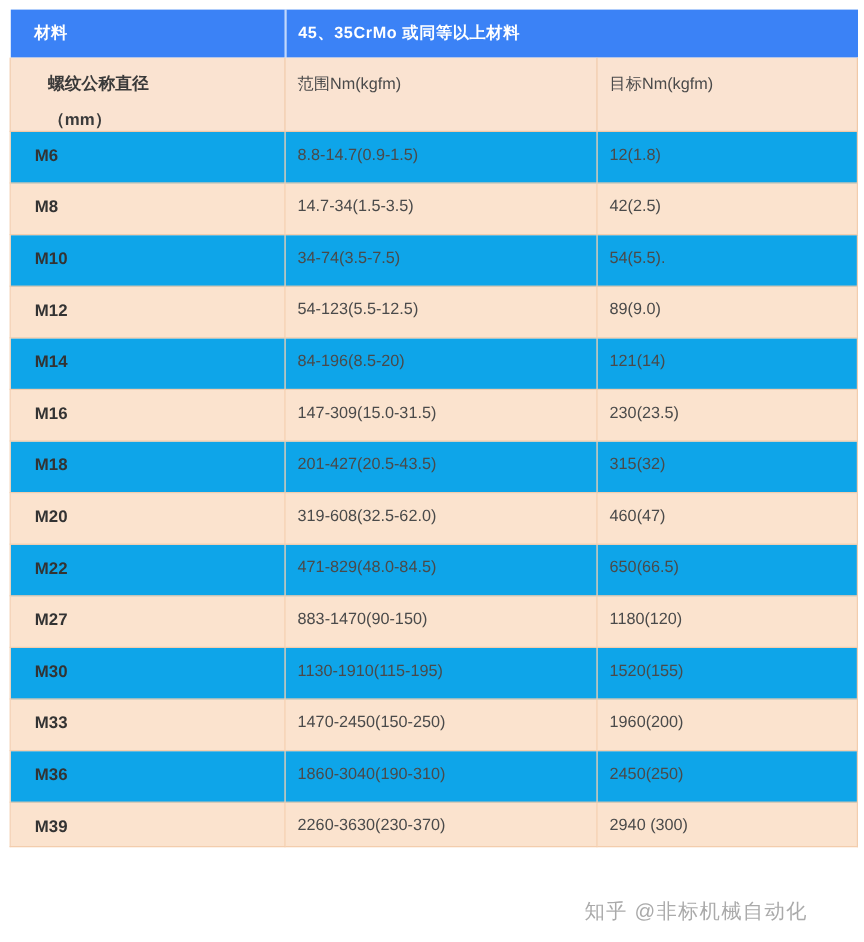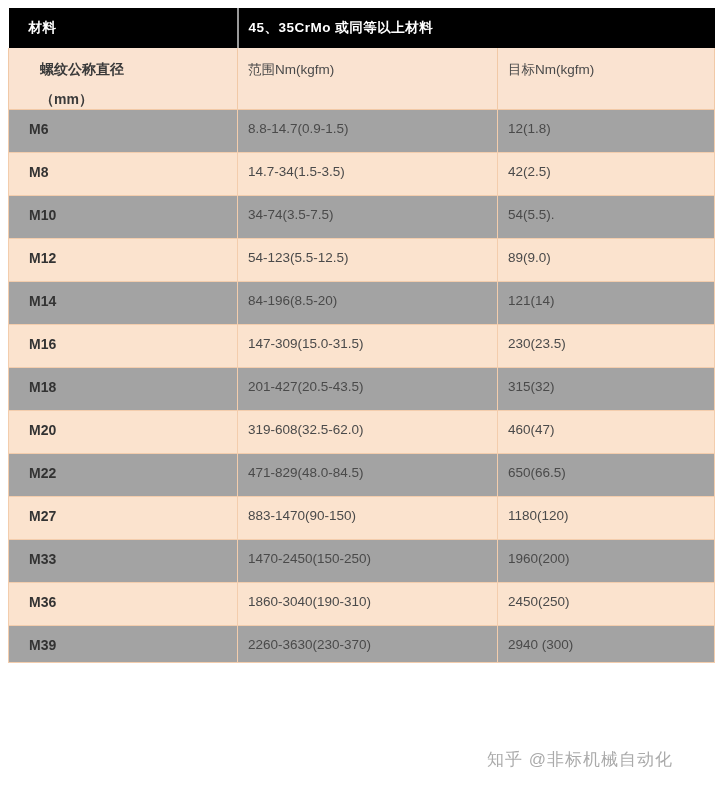--- a/index.html
+++ b/index.html
@@ -17,21 +17,21 @@
   .torque-table {
     position: absolute;
     left: 8px;
     top: 8px;
     width: 706px;
     border-collapse: collapse;
     table-layout: fixed;
   }
   
   .hdr1 th {
-    background: #000000;
+    background: #3b82f6;
     color: #ffffff;
     font-weight: bold;
     font-size: 13.5px;
     text-align: left;
     vertical-align: middle;
     height: 40px;
     padding: 0 0 0 20px;
     letter-spacing: 0.5px;
   }
   .hdr1 th.material-value-cell {
@@ -53,21 +53,21 @@
   }
   .hdr2 th.diameter-cell {
     font-weight: bold;
     color: #3a3a3a;
     font-size: 14px;
     padding-left: 31px;
   }
   .diameter-line2 { margin-top: 12px; }
   
   tbody td {
-    background: #a3a3a3;
+    background: #0ea5e9;
     border: 1px solid #f3cdad;
     vertical-align: top;
     height: 31px;
     padding: 11px 0 0 10px;
     font-size: 13.5px;
     color: #4a4a4a;
   }
   tbody tr:nth-child(even) td { background: #fbe3ce; }
   tbody td.size-cell {
     font-weight: bold;
@@ -167,20 +167,25 @@
       <td class="size-cell">M22</td>
       <td>471-829(48.0-84.5)</td>
       <td>650(66.5)</td>
     </tr>
     <tr>
       <td class="size-cell">M27</td>
       <td>883-1470(90-150)</td>
       <td>1180(120)</td>
     </tr>
     <tr>
+      <td class="size-cell">M30</td>
+      <td>1130-1910(115-195)</td>
+      <td>1520(155)</td>
+    </tr>
+    <tr>
       <td class="size-cell">M33</td>
       <td>1470-2450(150-250)</td>
       <td>1960(200)</td>
     </tr>
     <tr>
       <td class="size-cell">M36</td>
       <td>1860-3040(190-310)</td>
       <td>2450(250)</td>
     </tr>
     <tr>

